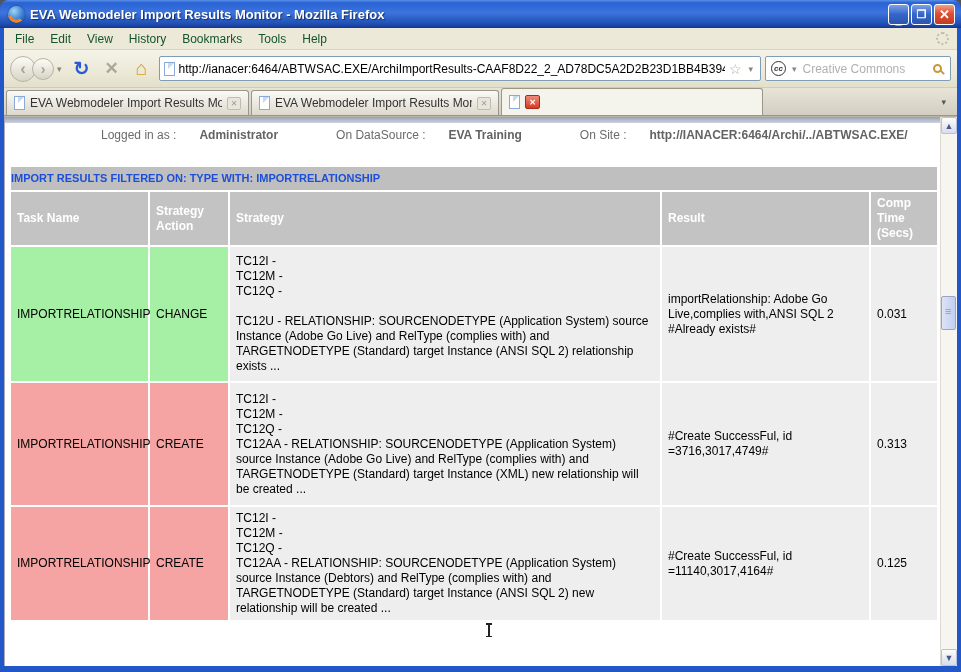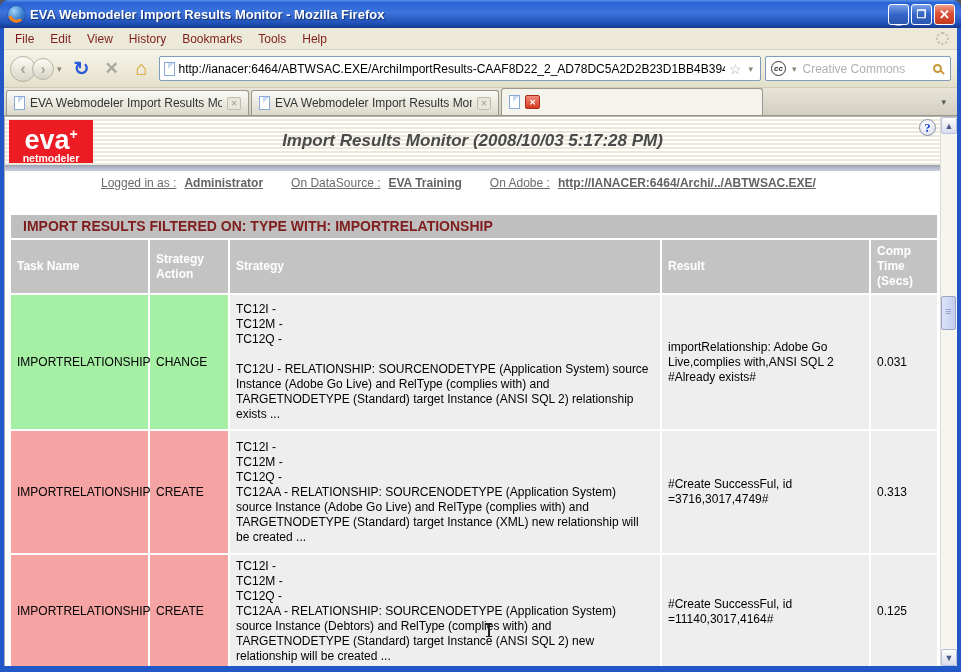--- a/index.html
+++ b/index.html
@@ -26,21 +26,21 @@
     display:flex; align-items:center; justify-content:center;
     color:#fff; font-size:11px; font-weight:bold;
     background:linear-gradient(180deg,#7ba1e8 0%,#3465c8 50%,#2b55b0 100%); }
   .winbtn.close { background:linear-gradient(180deg,#f0a08a 0%,#dd4f35 45%,#c23a22 100%); font-size:13px; }
   .winbtn .min-glyph { align-self:flex-end; line-height:8px; }
 
   
   .chrome { margin:0 4px; background:#ece9d8; }
   .menubar { height:22px; display:flex; align-items:center; gap:2px; padding:0 4px;
     border-bottom:1px solid #d8d4c4; position:relative; }
-  .menu-item { font-size:12px; color:#7f1d1d; padding:2px 7px; }
+  .menu-item { font-size:12px; color:#14532d; padding:2px 7px; }
   .throbber { position:absolute; right:8px; top:4px; width:13px; height:13px;
     border:2px dotted #bfbcae; border-radius:50%; }
 
   .navbar { height:38px; display:flex; align-items:center; padding:0 6px; gap:4px;
     background:linear-gradient(180deg,#f5f3e8 0%,#ece9d8 60%,#e2dfca 100%);
     border-bottom:1px solid #d0ccba; }
   .navgroup { display:flex; align-items:center; }
   .circle-btn { width:26px; height:26px; border-radius:50%; border:1px solid #b8b4a4;
     background:linear-gradient(180deg,#fcfbf6,#d8d5c6); display:flex; align-items:center; justify-content:center;
     color:#a8a49a; font-size:17px; font-weight:bold; }
@@ -96,30 +96,30 @@
   .logo-sub { font-size:10.5px; font-weight:bold; line-height:10px; }
   .band-title { position:absolute; left:0; right:0; top:14px; text-align:center;
     font-size:17px; font-weight:bold; font-style:italic; color:#4a4a4a; }
   .help-btn { position:absolute; right:4px; top:2px; width:17px; height:17px; border-radius:50%;
     border:1px solid #8a92a8; background:radial-gradient(circle at 35% 30%,#fff,#d8dce8);
     color:#1d4ed8; font-weight:bold; font-size:13px; font-family:"Liberation Serif",serif;
     display:flex; align-items:center; justify-content:center; }
 
   .separator { height:6px; background:linear-gradient(180deg,#98a0b4,#b9bfce 60%,#cdd2dd); }
 
-  .statusline { height:24px; display:flex; align-items:center; padding-left:96px; gap:8px;
-    font-size:12px; color:#6b6b6b; white-space:nowrap;text-decoration:underline; }
+  .statusline { height:24px; display:flex; align-items:center; padding-left:96px; gap:23px;
+    font-size:12px; color:#6b6b6b; white-space:nowrap; }
   .statusline b { color:#636363; }
   .status-gap { width:12px; }
 
   .table-wrap { margin-top:18px; padding:0 0 0 4px; }
   table.results { border-collapse:separate; border-spacing:2px; width:922px; table-layout:fixed; }
   .results td, .results th { font-size:12px; vertical-align:middle; padding:4px 6px; line-height:15px; }
-  .filter-row th { background:#bfbfbf; color:#7f1d1d; font-weight:bold; text-align:left; height:20px;
-    font-size:14px; padding-left:12px; }
+  .filter-row th { background:#bfbfbf; color:#1d4ed8; font-weight:bold; text-align:left; height:20px;
+    font-size:11px; padding-left:0; }
   .head-row th { background:#c3c3c3; color:#fff; font-weight:bold; text-align:left; height:46px; }
   .cell-status { color:#000; }
   .row-change .cell-status { background:#a6f0a6; }
   .row-create .cell-status { background:#f5a3a3; }
   .cell-gray { background:#eeeeee; color:#000000; white-space:pre-line; }
   .r1 td { height:134px; }
   .r2 td { height:122px; }
 
   
   .vscroll { width:17px; background:#f4f3ee; border-left:1px solid #dedbd2; display:flex; flex-direction:column; }
@@ -219,41 +219,31 @@
         <div class="page-ico"></div>
         <div class="tab-close red">✕</div>
       </div>
       <div class="tablist-btn">▾</div>
     </div>
   </div>
 
   <div class="viewport">
     <div class="page">
 
-      <div class="band">
-        <div class="logo">
-          <div class="logo-main"><span>eva</span><sup>+</sup></div>
-          <div class="logo-sub">netmodeler</div>
-        </div>
-        <div class="band-title">Import Results Monitor (2008/10/03 5:17:28 PM)</div>
-        <div class="help-btn">
-            <span>?</span>
-          </div>
-      </div>
 
       <div class="separator"></div>
 
       <div class="statusline">
         <span>Logged in as :</span>
         <b>Administrator</b>
         <span class="status-gap"></span>
         <span>On DataSource :</span>
         <b>EVA Training</b>
         <span class="status-gap"></span>
-        <span>On Adobe :</span>
+        <span>On Site :</span>
         <b>http://IANACER:6464/Archi/../ABTWSAC.EXE/</b>
       </div>
 
       <div class="table-wrap">
         <table class="results">
           <colgroup>
             <col style="width:137px">
               <col style="width:78px">
               <col style="width:430px">
               <col style="width:207px">

